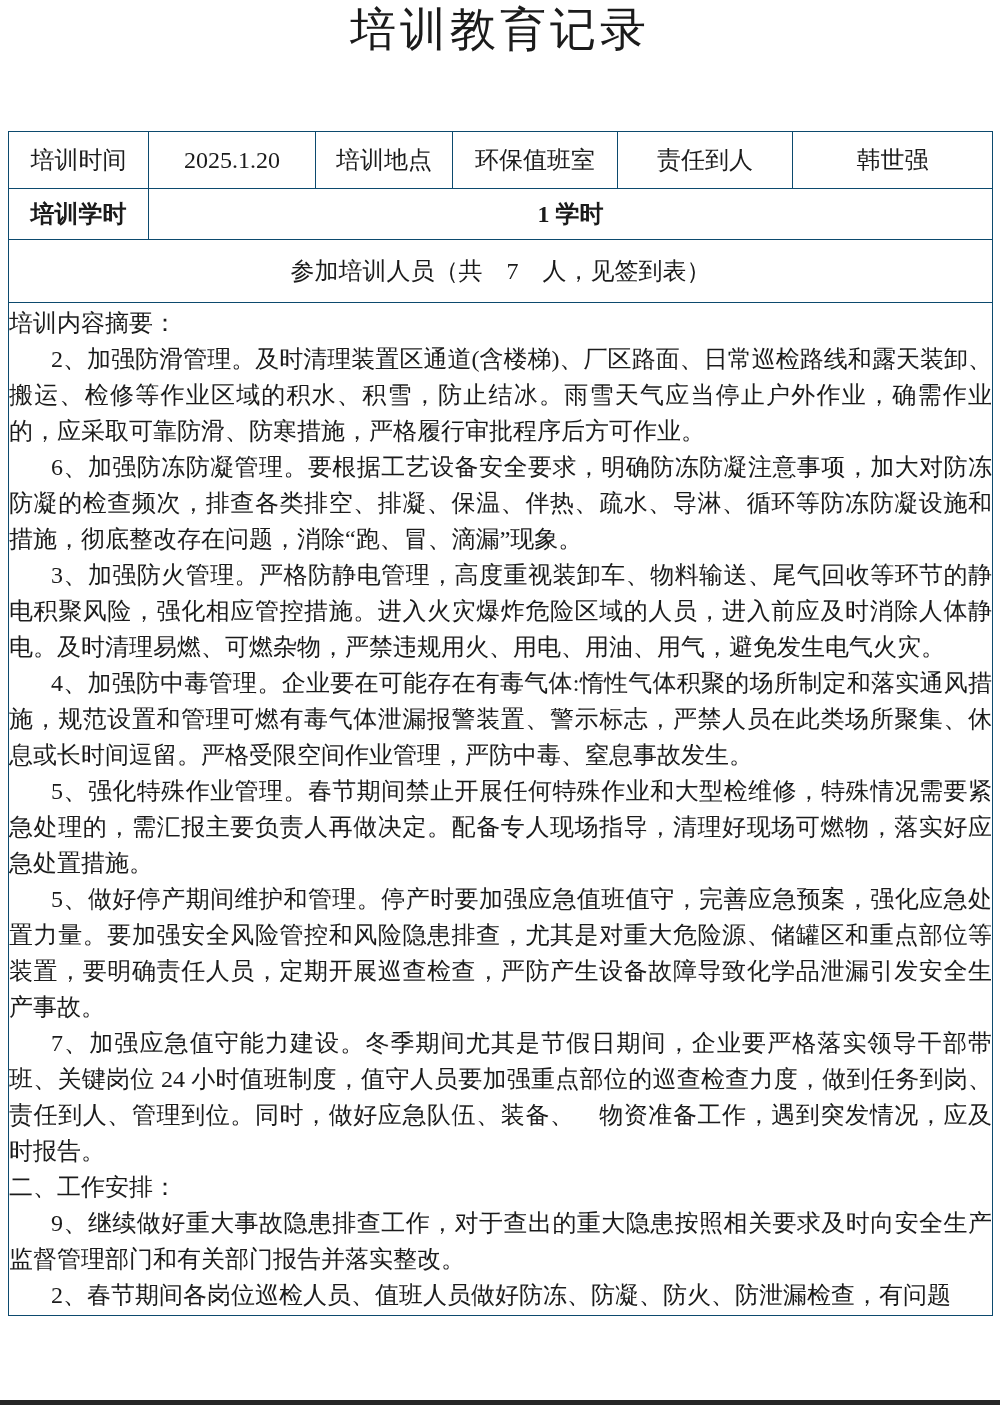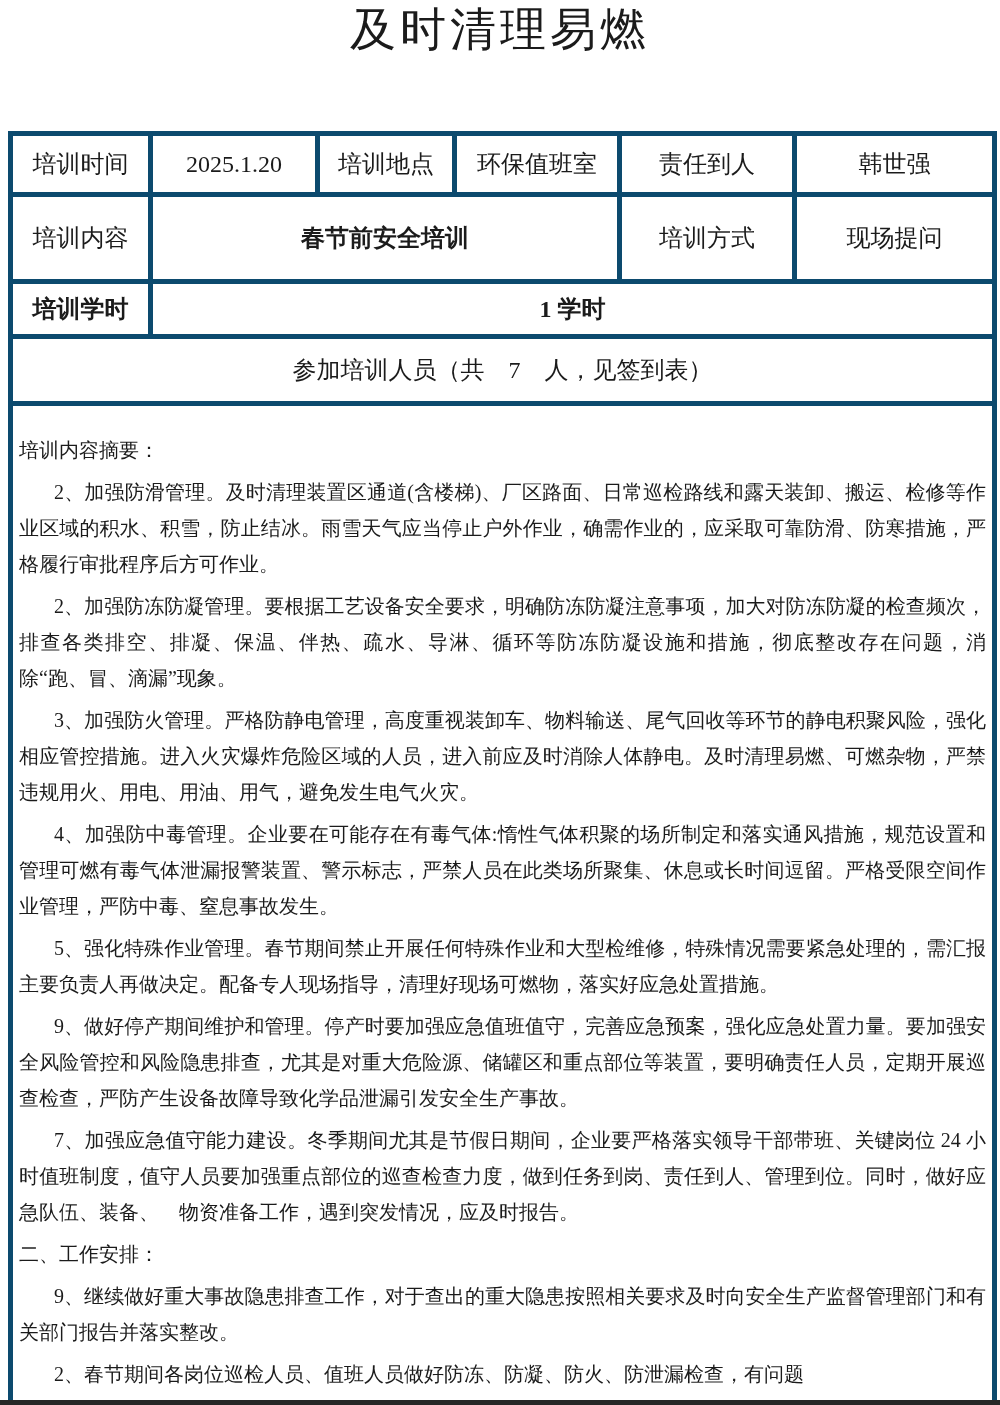--- a/index.html
+++ b/index.html
@@ -34,21 +34,21 @@
   }
   table.form {
     position: absolute;
     left: 8px;
     top: 131px;
     width: 984px;
     border-collapse: collapse;
     table-layout: fixed;
   }
   table.form td {
-    border: 5px solid #0c4a6e;
+    border: 1px solid #0c4a6e;
     font-size: 24px;
     line-height: 30px;
     text-align: center;
     vertical-align: middle;
     padding: 0;
     overflow: hidden;
   }
   tr.row-1 td { height: 56px; }
   tr.row-2 td { height: 82px; }
   tr.row-3 td { height: 50px; font-weight: bold; }
@@ -63,22 +63,22 @@
     padding-left: 5px;
     margin-top: 9px;
   }
   td.summary-cell {
     height: 1012px;
     vertical-align: top;
     text-align: left;
     padding: 4px 5px 0 5px;
   }
   .block {
-    margin: 6px;
-    font-size: 20px;
+    margin: 0;
+    font-size: 24px;
     line-height: 36px;
   }
   .block-heading {
     text-align: left;
   }
   .block-para {
     text-align: justify;
     text-indent: 1.75em;
   }
   .bottom-edge {
@@ -88,62 +88,56 @@
     bottom: 0;
     height: 5px;
     background: #262626;
   }
 </style>
 </head>
 <body>
 
 <div class="page">
 
-  <div class="doc-title">及时清理易燃</div>
+  <div class="doc-title">培训教育记录</div>
 
   <table class="form">
     <colgroup>
       <col style="width:140px">
       <col style="width:167px">
       <col style="width:137px">
       <col style="width:165px">
       <col style="width:175px">
       <col style="width:200px">
     </colgroup>
     <tbody>
         <tr class="row-1">
       <td>培训时间</td>
       <td>2025.1.20</td>
       <td>培训地点</td>
       <td>环保值班室</td>
       <td>责任到人</td>
       <td>韩世强</td>
     </tr>
-    <tr class="row-2">
-      <td>培训内容</td>
-      <td colspan="3" class="cell-left cell-bold">春节前安全培训</td>
-      <td>培训方式</td>
-      <td>现场提问</td>
-    </tr>
     <tr class="row-3">
       <td>培训学时</td>
       <td colspan="5">1 学时</td>
     </tr>
     <tr class="row-4">
       <td colspan="6" class="participants-cell">参加培训人员（共　7　人，见签到表）</td>
     </tr>
     <tr class="row-5">
       <td colspan="6" class="summary-cell">
         <div class="block block-heading">培训内容摘要：</div>
         <div class="block block-para">2、加强防滑管理。及时清理装置区通道(含楼梯)、厂区路面、日常巡检路线和露天装卸、搬运、检修等作业区域的积水、积雪，防止结冰。雨雪天气应当停止户外作业，确需作业的，应采取可靠防滑、防寒措施，严格履行审批程序后方可作业。</div>
-        <div class="block block-para">2、加强防冻防凝管理。要根据工艺设备安全要求，明确防冻防凝注意事项，加大对防冻防凝的检查频次，排查各类排空、排凝、保温、伴热、疏水、导淋、循环等防冻防凝设施和措施，彻底整改存在问题，消除“跑、冒、滴漏”现象。</div>
+        <div class="block block-para">6、加强防冻防凝管理。要根据工艺设备安全要求，明确防冻防凝注意事项，加大对防冻防凝的检查频次，排查各类排空、排凝、保温、伴热、疏水、导淋、循环等防冻防凝设施和措施，彻底整改存在问题，消除“跑、冒、滴漏”现象。</div>
         <div class="block block-para">3、加强防火管理。严格防静电管理，高度重视装卸车、物料输送、尾气回收等环节的静电积聚风险，强化相应管控措施。进入火灾爆炸危险区域的人员，进入前应及时消除人体静电。及时清理易燃、可燃杂物，严禁违规用火、用电、用油、用气，避免发生电气火灾。</div>
         <div class="block block-para">4、加强防中毒管理。企业要在可能存在有毒气体:惰性气体积聚的场所制定和落实通风措施，规范设置和管理可燃有毒气体泄漏报警装置、警示标志，严禁人员在此类场所聚集、休息或长时间逗留。严格受限空间作业管理，严防中毒、窒息事故发生。</div>
         <div class="block block-para">5、强化特殊作业管理。春节期间禁止开展任何特殊作业和大型检维修，特殊情况需要紧急处理的，需汇报主要负责人再做决定。配备专人现场指导，清理好现场可燃物，落实好应急处置措施。</div>
-        <div class="block block-para">9、做好停产期间维护和管理。停产时要加强应急值班值守，完善应急预案，强化应急处置力量。要加强安全风险管控和风险隐患排查，尤其是对重大危险源、储罐区和重点部位等装置，要明确责任人员，定期开展巡查检查，严防产生设备故障导致化学品泄漏引发安全生产事故。</div>
+        <div class="block block-para">5、做好停产期间维护和管理。停产时要加强应急值班值守，完善应急预案，强化应急处置力量。要加强安全风险管控和风险隐患排查，尤其是对重大危险源、储罐区和重点部位等装置，要明确责任人员，定期开展巡查检查，严防产生设备故障导致化学品泄漏引发安全生产事故。</div>
         <div class="block block-para">7、加强应急值守能力建设。冬季期间尤其是节假日期间，企业要严格落实领导干部带班、关键岗位 24 小时值班制度，值守人员要加强重点部位的巡查检查力度，做到任务到岗、责任到人、管理到位。同时，做好应急队伍、装备、　物资准备工作，遇到突发情况，应及时报告。</div>
         <div class="block block-heading">二、工作安排：</div>
         <div class="block block-para">9、继续做好重大事故隐患排查工作，对于查出的重大隐患按照相关要求及时向安全生产监督管理部门和有关部门报告并落实整改。</div>
         <div class="block block-para">2、春节期间各岗位巡检人员、值班人员做好防冻、防凝、防火、防泄漏检查，有问题</div>
       </td>
     </tr>
   </tbody>
     </table>
 
   <div class="bottom-edge"></div>

